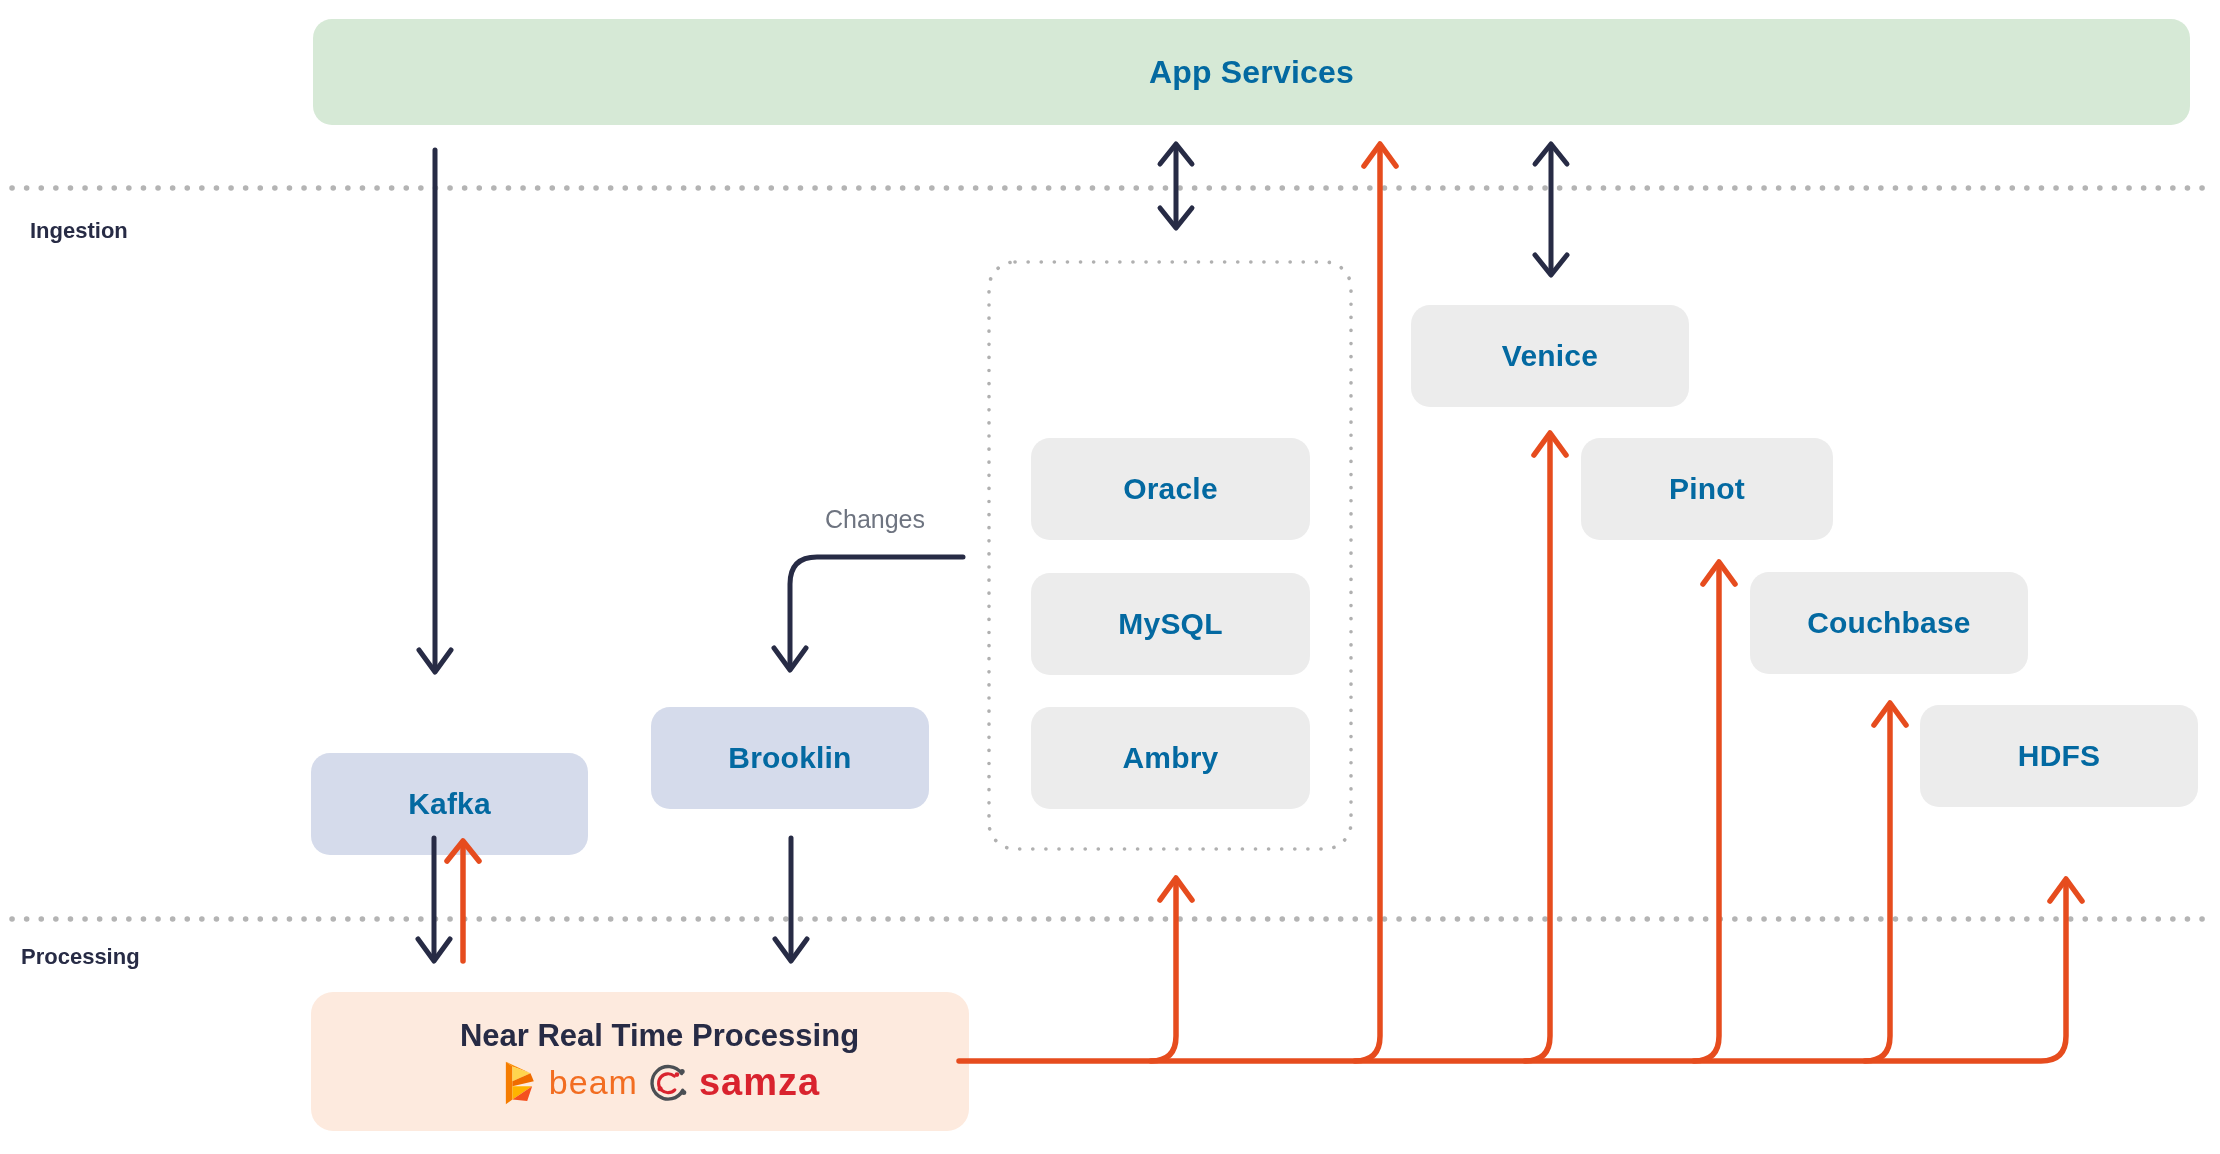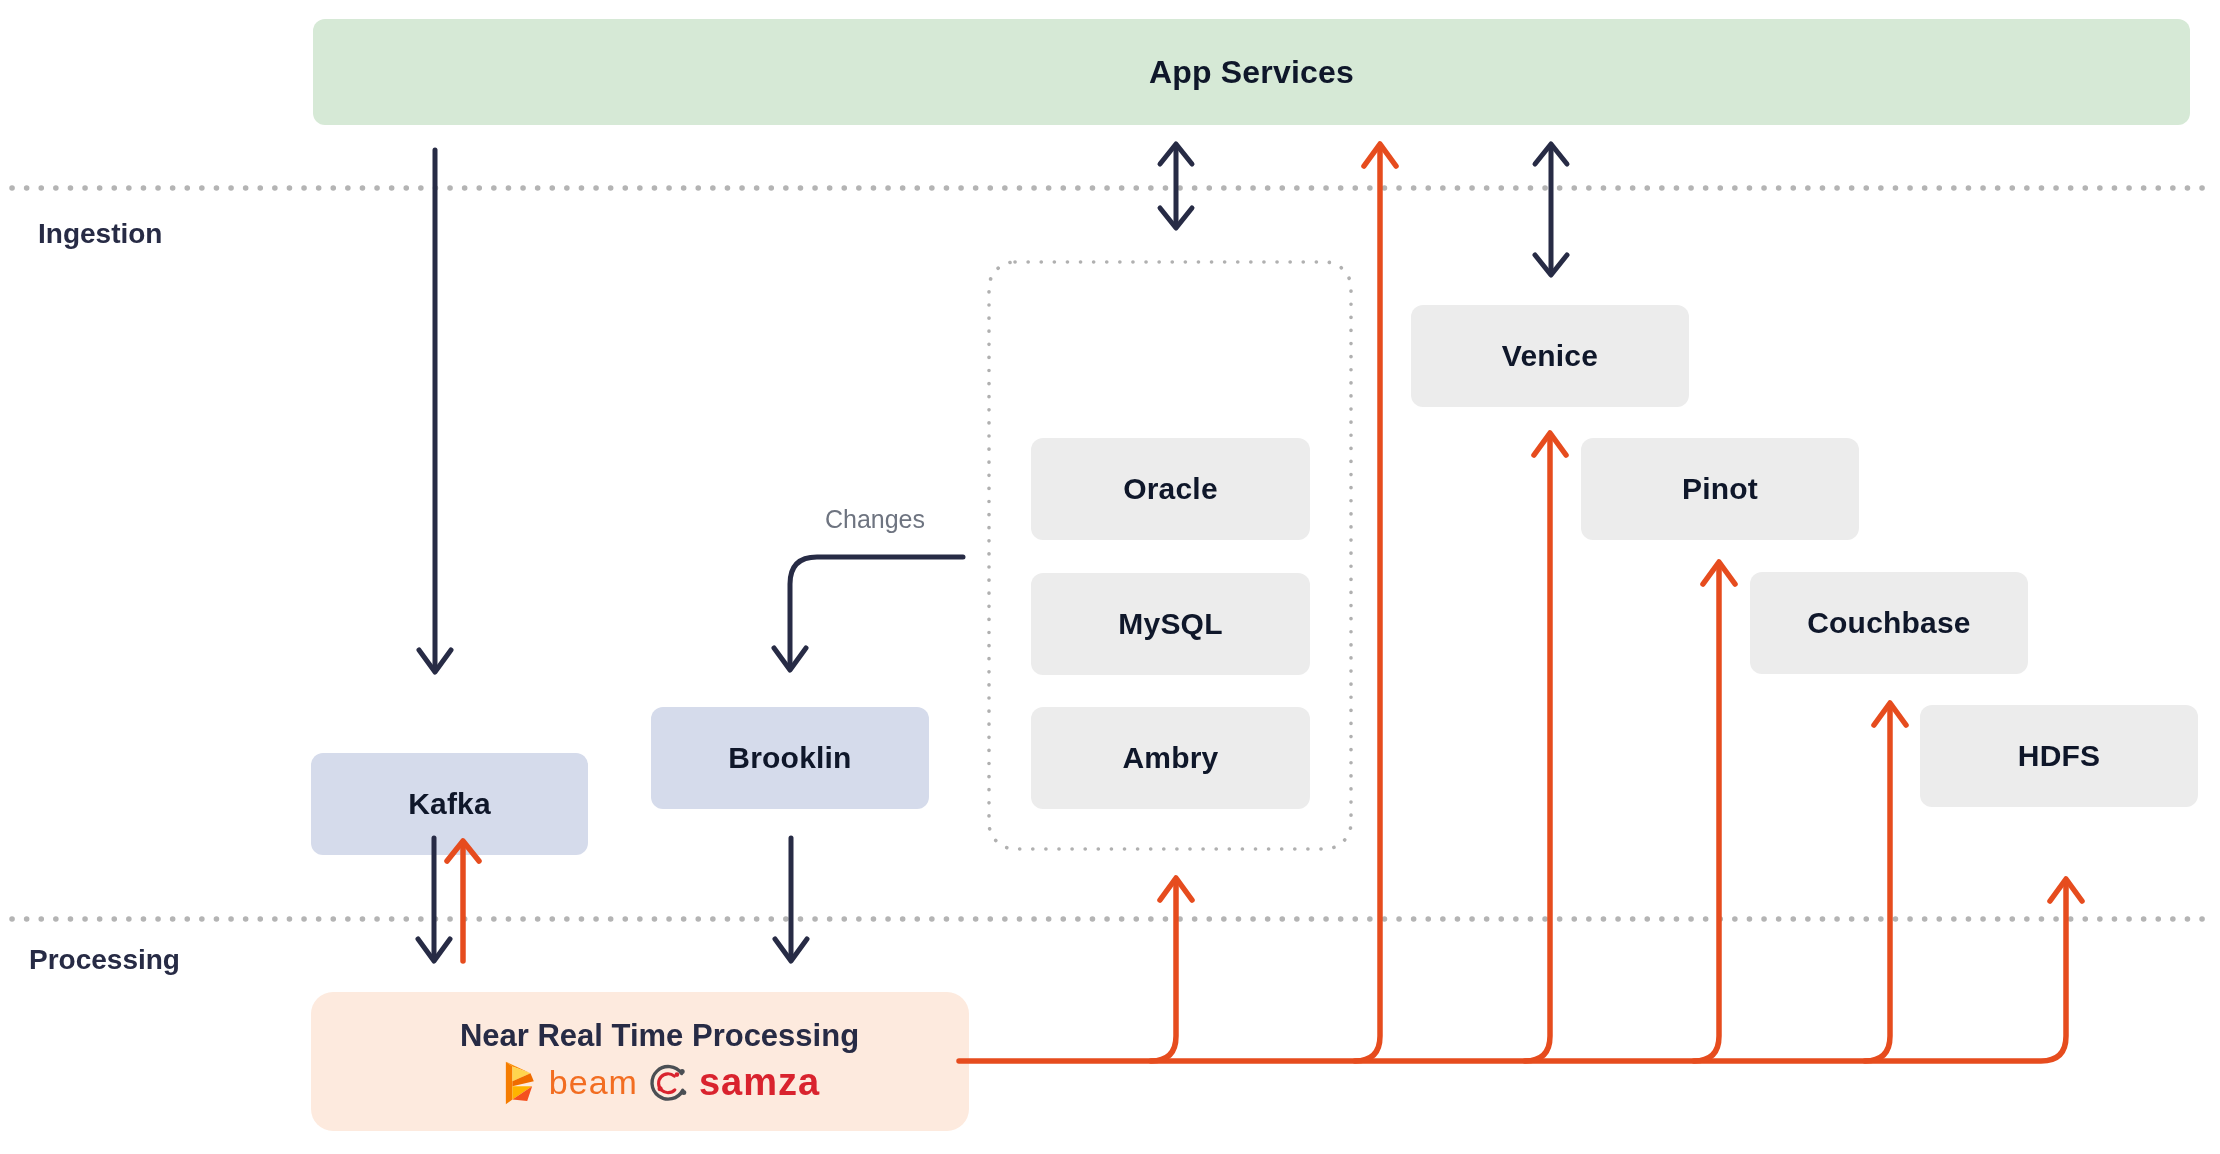--- a/index.html
+++ b/index.html
@@ -6,32 +6,32 @@
   .canvas{
     position:relative;
     width:2220px;height:1154px;
     background:#ffffff;
     font-family:"Liberation Sans", sans-serif;
     overflow:hidden;
   }
   .node{
     position:absolute;
     display:flex;align-items:center;justify-content:center;
-    border-radius:12px;
+    border-radius:19px;
     font-weight:700;
     font-size:30px;
-    color:#0f172a;
+    color:#0369a1;
     letter-spacing:0.2px;
   }
   .green{background:#d6e9d6;}
   .gray{background:#ececec;}
   .blue{background:#d5dbeb;}
   .section-label{
     position:absolute;
-    font-size:28px;font-weight:600;color:#272b45;margin-left:8px;
+    font-size:22px;font-weight:600;color:#272b45;
   }
   .annot{
     position:absolute;
     font-size:25px;font-weight:400;color:#6e7480;
     text-align:center;
   }
   .svg-overlay{position:absolute;left:0;top:0;width:2220px;height:1154px;pointer-events:none;}
   .nrt{
     position:absolute;left:311px;top:992px;width:619px;height:139px;
     border-radius:22px;background:#fdeade;
@@ -63,21 +63,21 @@
   <div class="node gray" style="left:1031px;top:573px;width:279px;height:102px;">
     <span>MySQL</span>
   </div>
   <div class="node gray" style="left:1031px;top:707px;width:279px;height:102px;">
     <span>Ambry</span>
   </div>
 
   <div class="node gray" style="left:1411px;top:305px;width:278px;height:102px;">
     <span>Venice</span>
   </div>
-  <div class="node gray" style="left:1581px;top:438px;width:278px;height:102px;">
+  <div class="node gray" style="left:1581px;top:438px;width:252px;height:102px;">
     <span>Pinot</span>
   </div>
   <div class="node gray" style="left:1750px;top:572px;width:278px;height:102px;">
     <span>Couchbase</span>
   </div>
   <div class="node gray" style="left:1920px;top:705px;width:278px;height:102px;">
     <span>HDFS</span>
   </div>
 
   <div class="node blue" style="left:311px;top:707px;width:277px;height:102px;margin-top:46px;">

